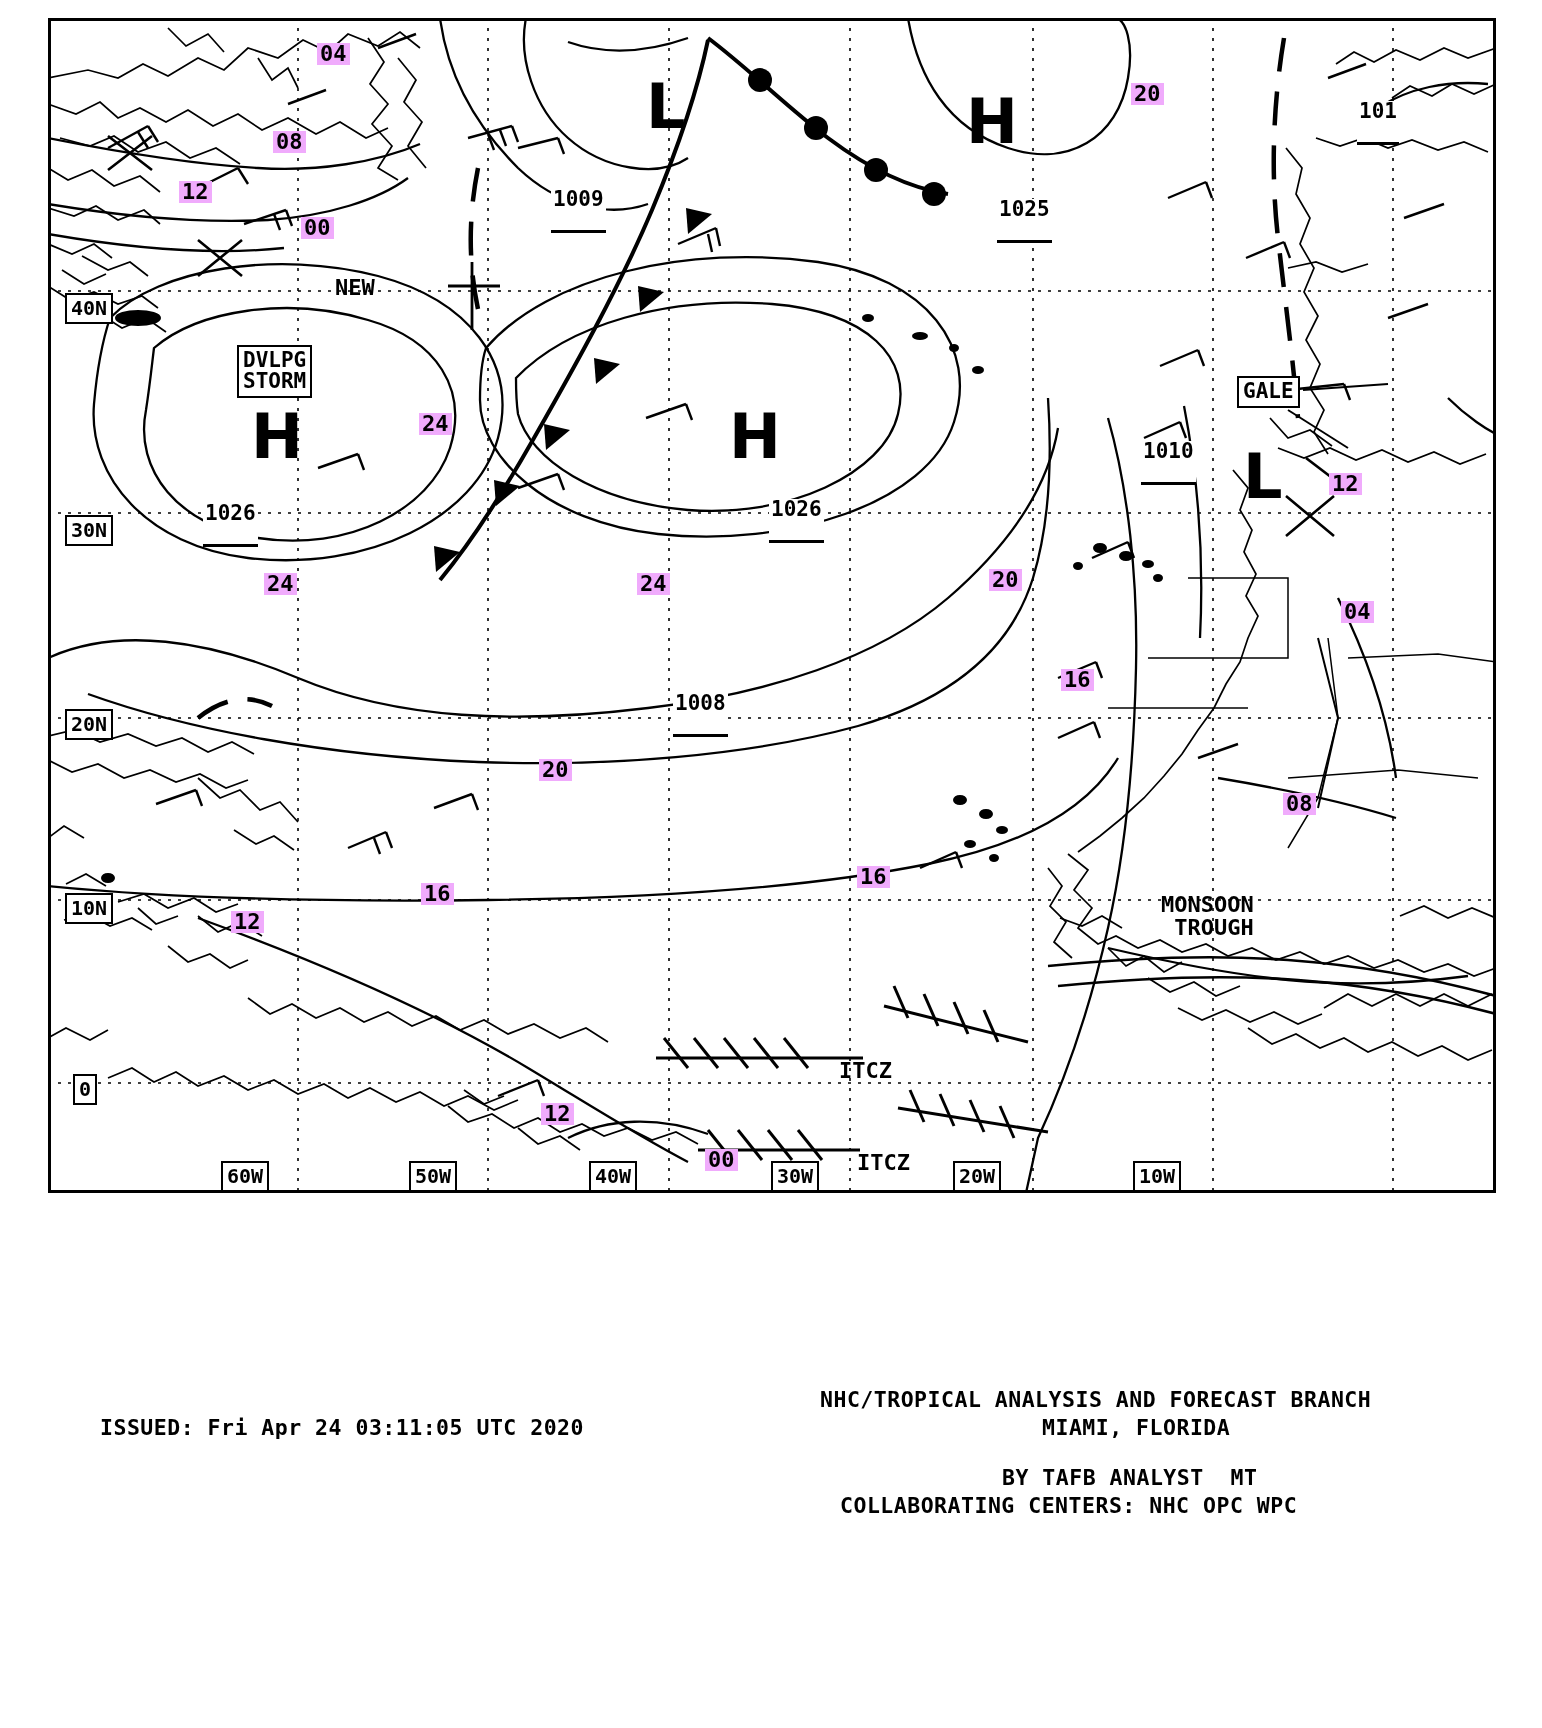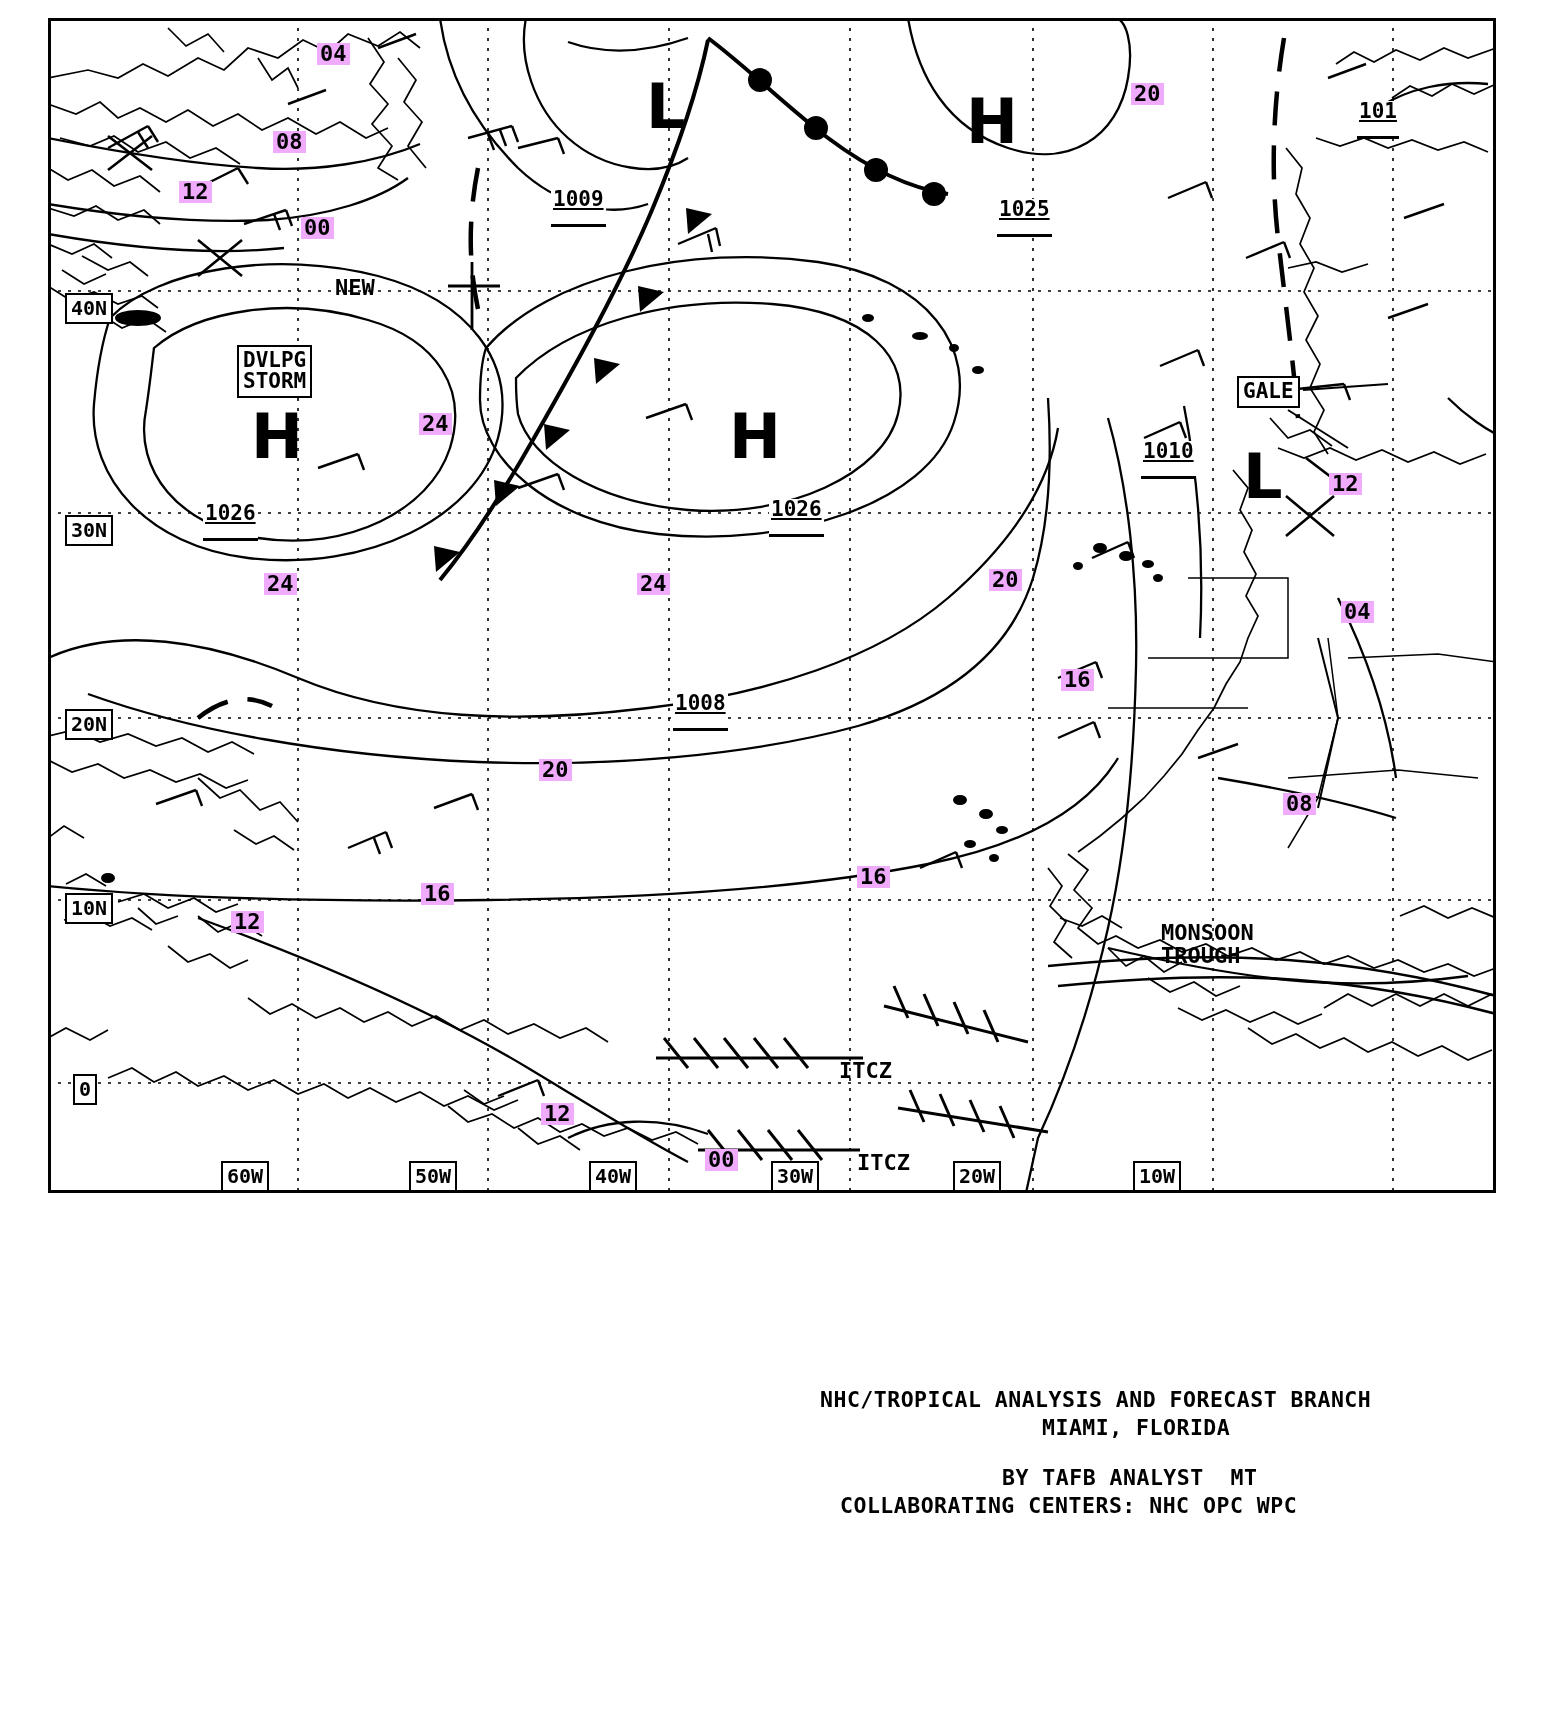--- a/index.html
+++ b/index.html
@@ -57,22 +57,21 @@
     background: #fff;
     font-family: "DejaVu Sans Mono", monospace;
     font-size: 21px;
     font-weight: bold;
     white-space: pre;
     line-height: 1;
     padding: 0 2px;
   }
   .plain.ul {
     border-bottom: 3px solid #000;
-    padding-bottom: 14px;
-    text-decoration: underline;
+    padding-bottom: 20px;
   }
   .bigHL {
     position: absolute;
     font-family: "DejaVu Sans", sans-serif;
     font-weight: bold;
     font-size: 62px;
     line-height: 1;
     background: transparent;
     white-space: pre;
   }
@@ -473,41 +472,42 @@
     <div class="isoLabel" style="left:490px; top:1082px;">12</div>
     <div class="isoLabel" style="left:1278px; top:452px;">12</div>
     <div class="isoLabel" style="left:1290px; top:580px;">04</div>
     <div class="isoLabel" style="left:1232px; top:772px;">08</div>
     <div class="isoLabel" style="left:654px; top:1128px;">00</div>
 
     <div class="annot" style="left:284px; top:255px;">NEW</div>
     <div class="chip" style="left:186px; top:324px; font-size:21px;">DVLPG
 STORM</div>
     <div class="chip" style="left:1186px; top:355px; font-size:21px;">GALE</div>
-    <div class="annot" style="left:1110px; top:900px;">MONSOON
+    <div class="annot" style="left:1110px; top:872px;text-align:right;">MONSOON
 TROUGH</div>
     <div class="annot" style="left:788px; top:1038px;">ITCZ</div>
     <div class="annot" style="left:806px; top:1130px;">ITCZ</div>
 
     <div class="chip" style="left:14px; top:272px;">40N</div>
     <div class="chip" style="left:14px; top:494px;">30N</div>
     <div class="chip" style="left:14px; top:688px;">20N</div>
     <div class="chip" style="left:14px; top:872px;">10N</div>
     <div class="chip" style="left:22px; top:1053px;">0</div>
 
     <div class="chip" style="left:170px; top:1140px;">60W</div>
     <div class="chip" style="left:358px; top:1140px;">50W</div>
     <div class="chip" style="left:538px; top:1140px;">40W</div>
     <div class="chip" style="left:720px; top:1140px;">30W</div>
     <div class="chip" style="left:902px; top:1140px;">20W</div>
     <div class="chip" style="left:1082px; top:1140px;">10W</div>
 
   </div>
 
   <div class="footer">
+    <div class="ftext" style="left:100px; top:28px;">ISSUED: Fri Apr 24 03:11:05 UTC 2020</div>
 
     <div class="ftext" style="left:820px; top:0px;">NHC/TROPICAL ANALYSIS AND FORECAST BRANCH</div>
     <div class="ftext" style="left:1042px; top:28px;">MIAMI, FLORIDA</div>
     <div class="ftext" style="left:1002px; top:78px;">BY TAFB ANALYST  MT</div>
     <div class="ftext" style="left:820px; top:106px;margin-left:20px;">COLLABORATING CENTERS: NHC OPC WPC</div>
   </div>
 
 </div>
 
 </body></html>

